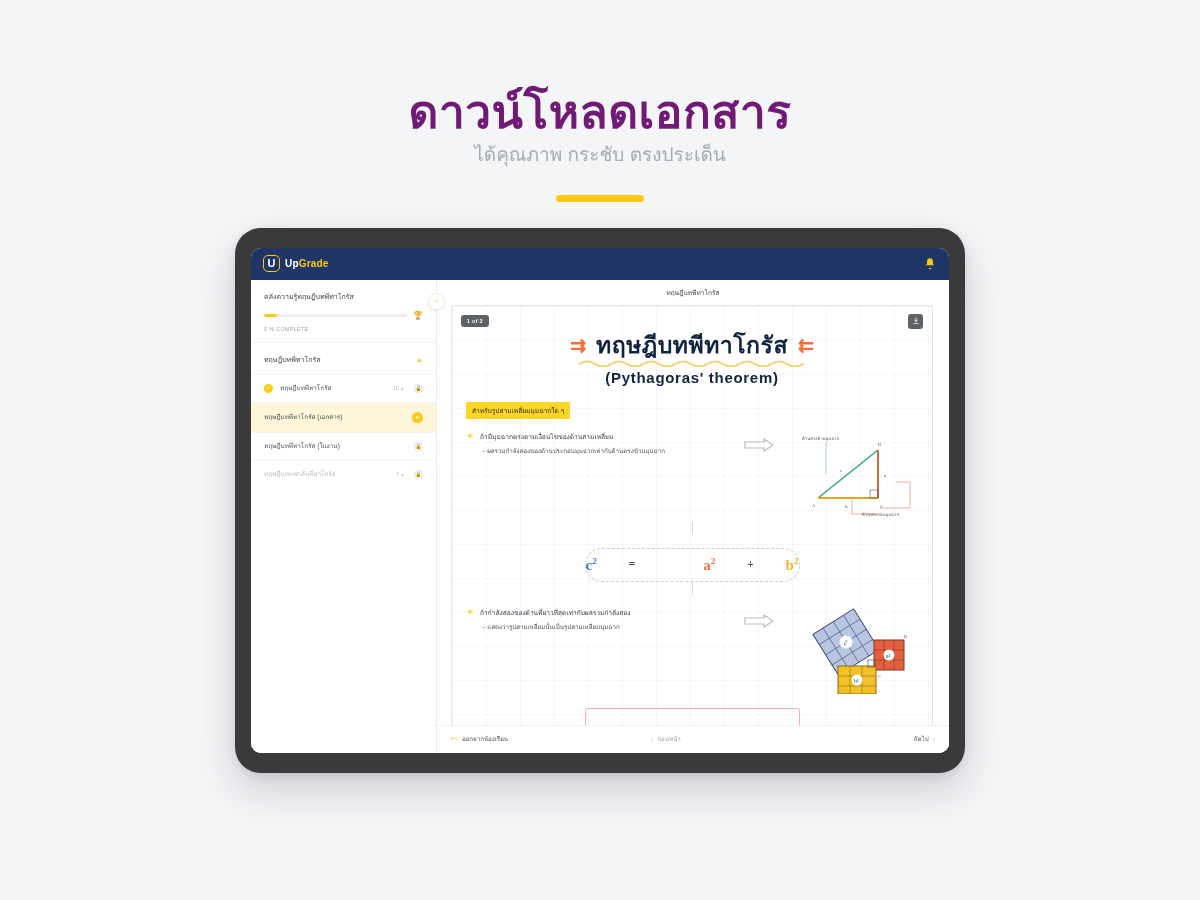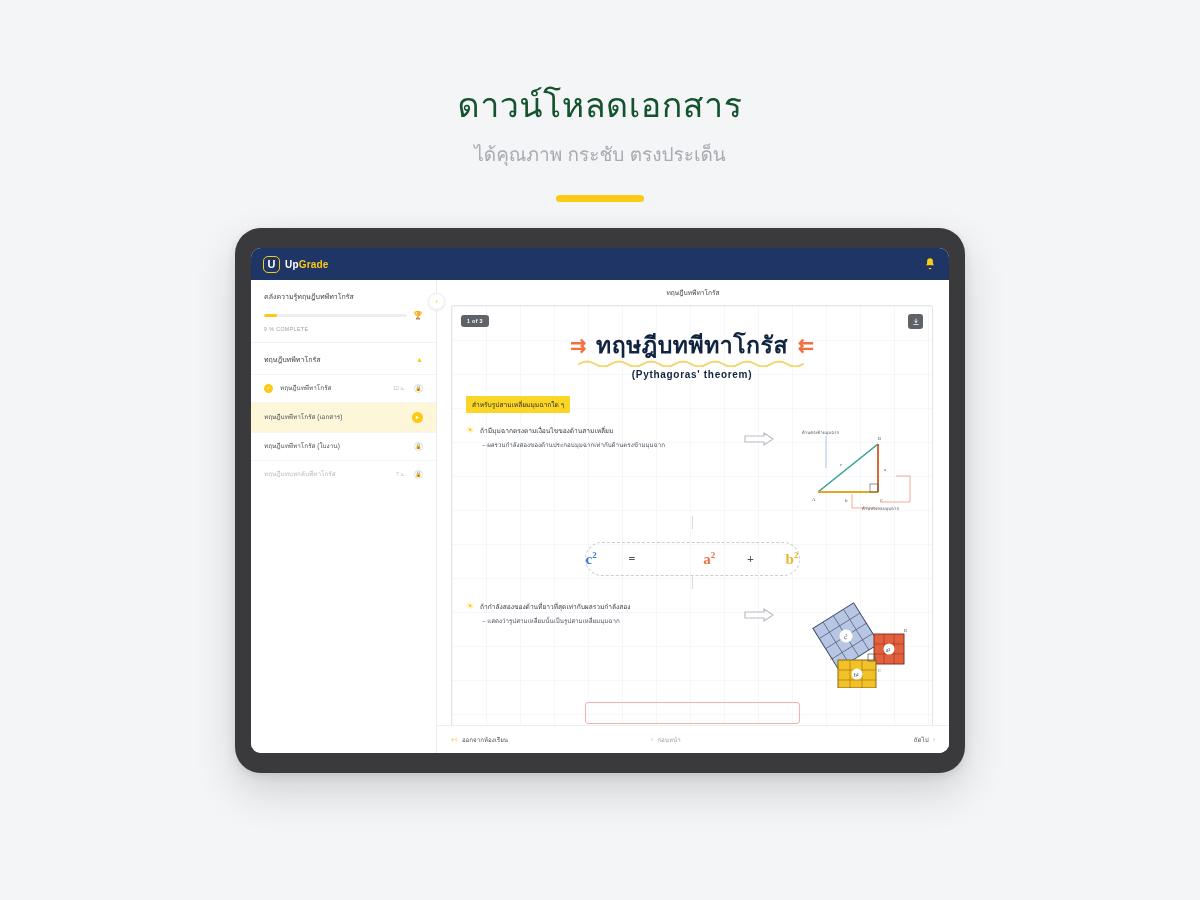--- a/index.html
+++ b/index.html
@@ -6,25 +6,25 @@
   html, body {
     width: 1200px; height: 900px;
     background: #f4f5f7;
     font-family: "Liberation Sans", sans-serif;
     overflow: hidden;
   }
 
   
   .page-head { padding-top: 86px; text-align: center; }
   .page-title {
-    font-size: 34px; font-weight: 400; color: #14532d;
+    font-size: 46px; font-weight: 700; color: #701a75;
     letter-spacing: .5px; line-height: 1.15;
   }
   .page-sub {
-    margin-top: 14px; font-size: 19px; color: #a7abb2; font-weight: 400;
+    font-size: 19px; color: #a7abb2; font-weight: 400;
   }
   .accent-rule {
     width: 88px; height: 7px; border-radius: 4px;
     background: #fcc915; margin: 26px auto 0;
   }
 
   
   .tablet-wrap { display:flex; justify-content:center; margin-top: 26px; }
   .tablet {
     width: 730px; height: 545px;
@@ -174,21 +174,21 @@
     justify-content: center; gap: 10px;
   }
   .arrow-mark { color: #f2703f; font-size: 19px; line-height: 1; font-weight: 700; }
   .note-title-th {
     font-size: 23px; color: #10243f; font-weight: 700;
     letter-spacing: .5px; line-height: 1;
   }
   .squiggle { display: block; margin: 2px auto 0; }
   .note-title-en {
     text-align: center; margin-top: 2px;
-    font-size: 10px; color: #10243f; font-weight: 700; letter-spacing: .7px;
+    font-size: 15px; color: #10243f; font-weight: 700; letter-spacing: .7px;
   }
 
   .highlight-chip {
     display: inline-block; margin-top: 16px;
     background: #fcd626; color: #2b2b2b;
     font-size: 6.6px; padding: 3px 6px; border-radius: 1px;
     filter: blur(.45px);
   }
 
   .point-row { display: flex; align-items: flex-start; gap: 26px; margin-top: 13px; }

